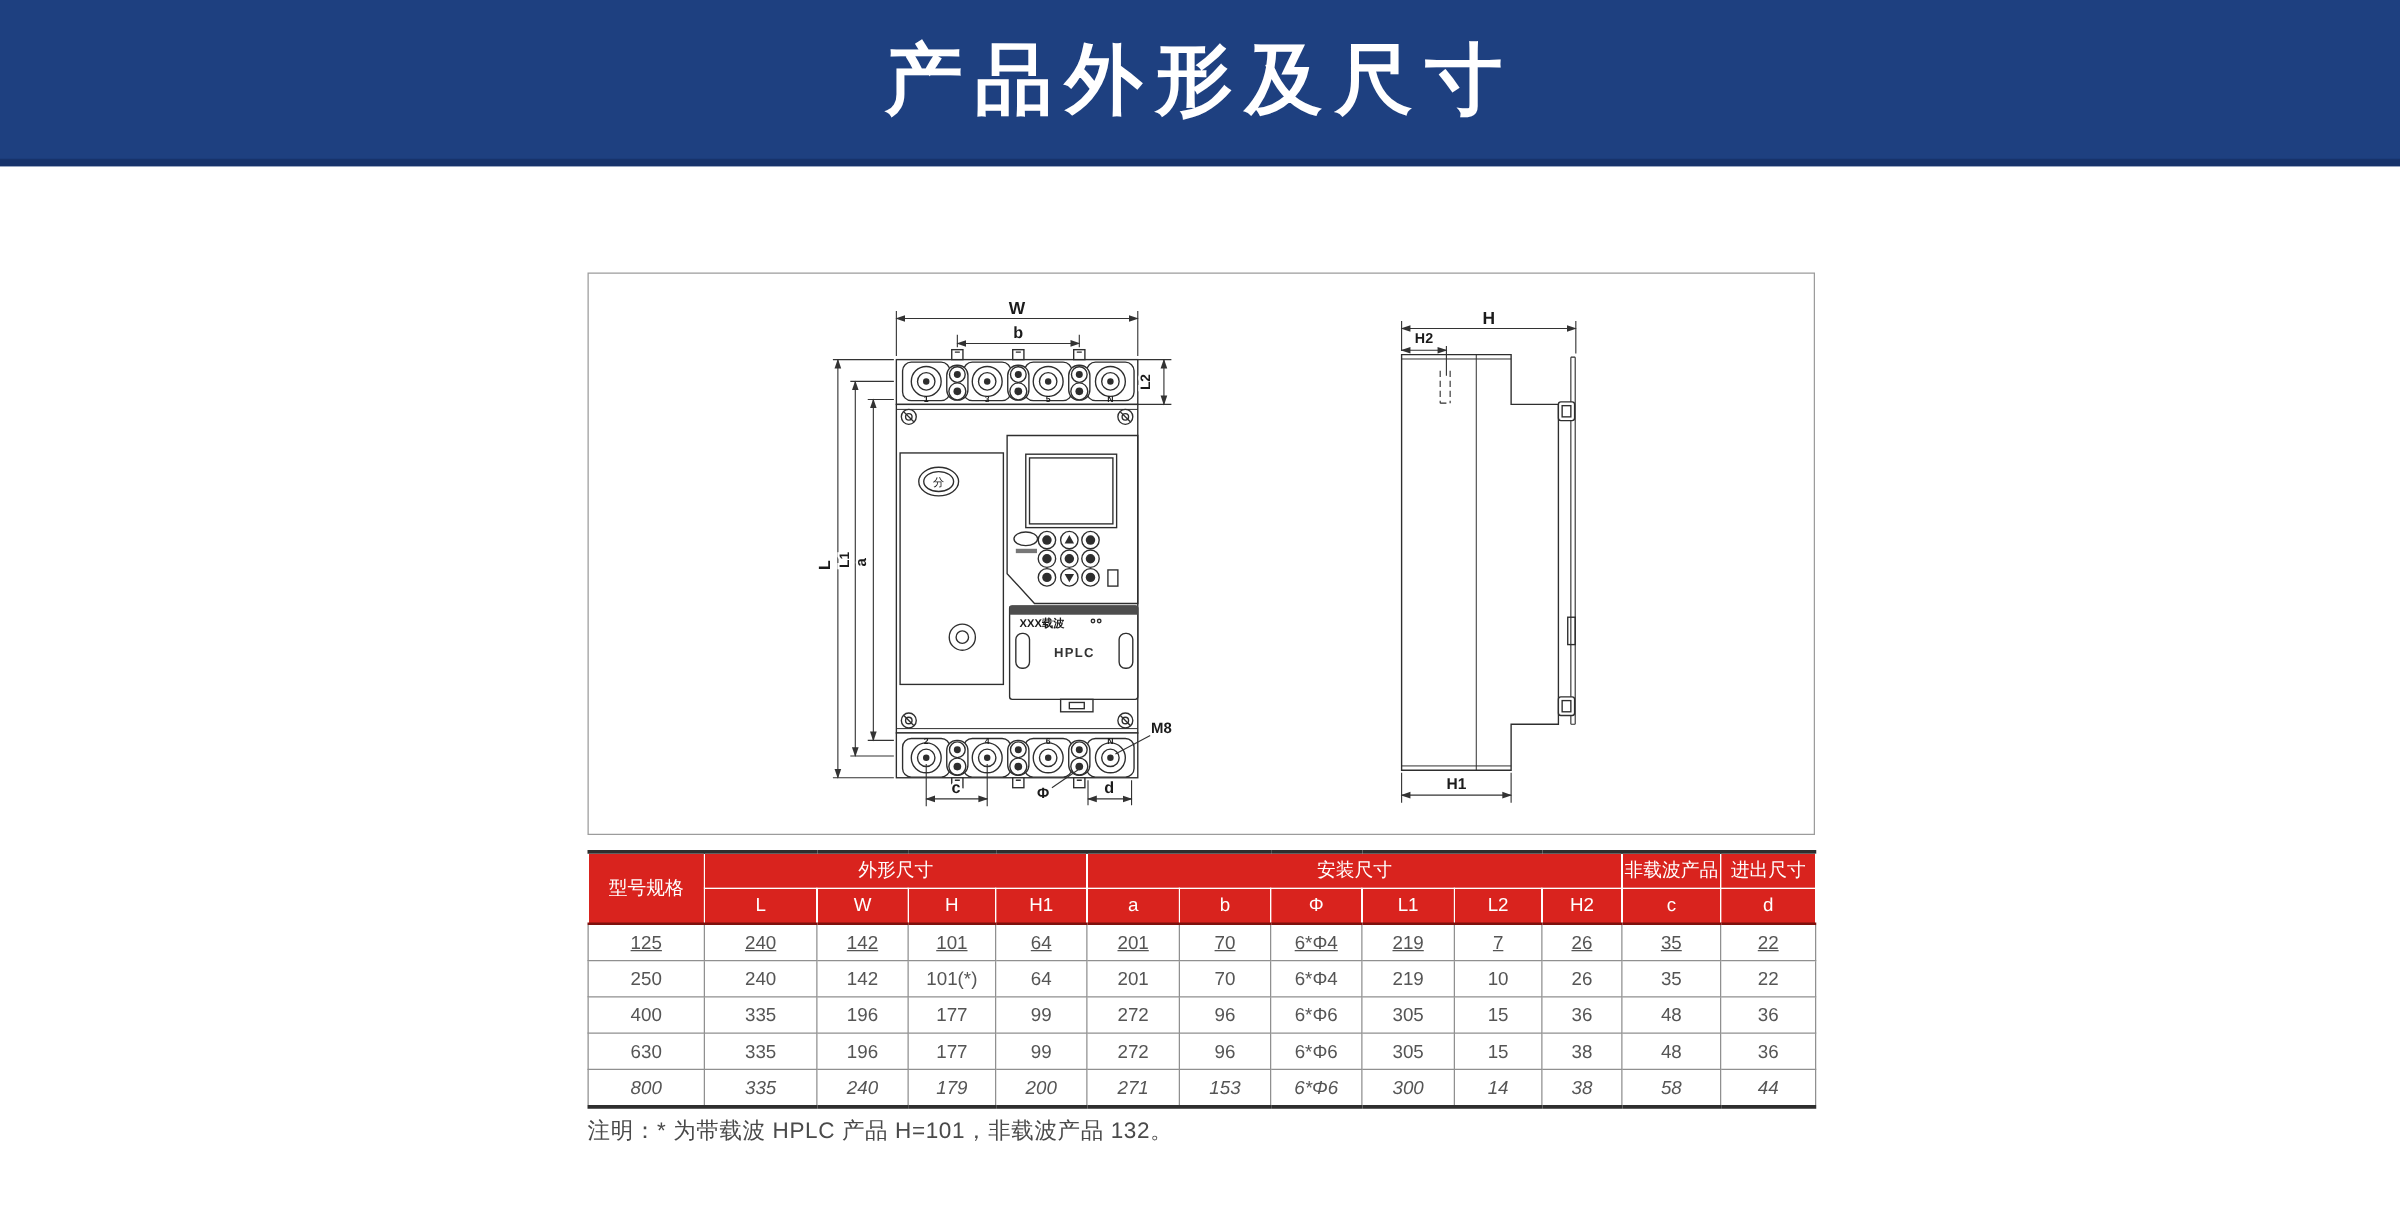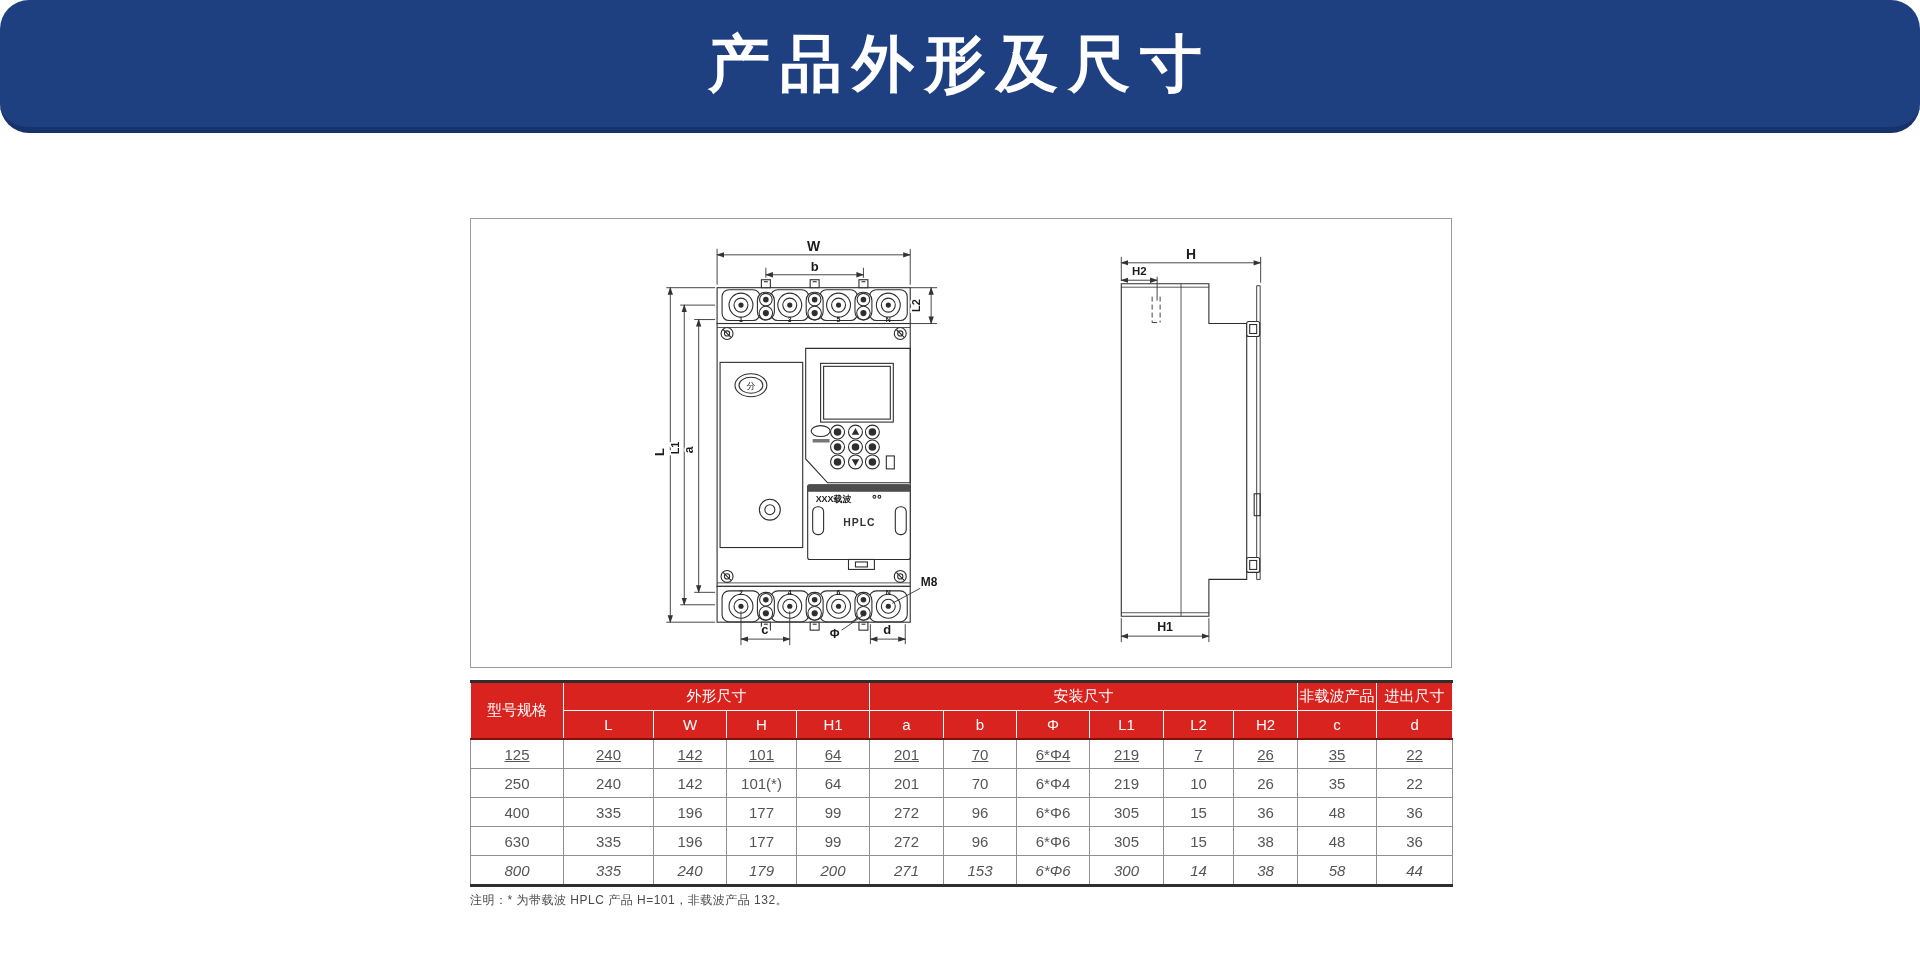--- a/index.html
+++ b/index.html
@@ -4,21 +4,21 @@
 <style>
   html,body{margin:0;padding:0;}
   body{
     width:1920px;height:974px;background:#ffffff;position:relative;overflow:hidden;
     font-family:"Liberation Sans",sans-serif;
   }
   .top-banner{
     position:absolute;left:0;top:0;width:1920px;height:133px;box-sizing:border-box;
     background:var(--header-bg,#1E4080);
     border-bottom:6px solid var(--header-strip,#17336B);
-    display:flex;align-items:center;justify-content:center;border-radius:29px;
+    display:flex;align-items:center;justify-content:center;
   }
   .top-banner h1{
     margin:0;color:#ffffff;font-size:62px;font-weight:800;letter-spacing:10px;
   }
   .draw-panel{
     position:absolute;left:470px;top:218px;width:982px;height:450px;
     background:#fff;border:1px solid #9c9c9c;box-sizing:border-box;
   }
   .draw-panel svg{display:block;width:100%;height:100%;}
 
@@ -33,21 +33,21 @@
     height:27px;border:1px solid rgba(255,255,255,0.65);
   }
   .spec-table tbody td{
     height:28px;font-size:15px;color:#555555;background:#ffffff;
     border:1px solid #909090;
   }
   .spec-table tbody tr:first-child td{border-top:2px solid #7e110d;text-decoration:underline;}
   .spec-table tbody tr:last-child td{border-bottom:3px solid #2e2e2e;font-style:italic;}
 
   .note{
-    position:absolute;left:470px;top:892px;font-size:12px;color:#4a4a4a;letter-spacing:.5px;
+    position:absolute;left:470px;top:892px;font-size:18px;color:#4a4a4a;letter-spacing:.5px;
   }
 </style>
 </head>
 <body>
 
 <div class="top-banner">
   <h1>产品外形及尺寸</h1>
 </div>
 
 <div class="draw-panel">

